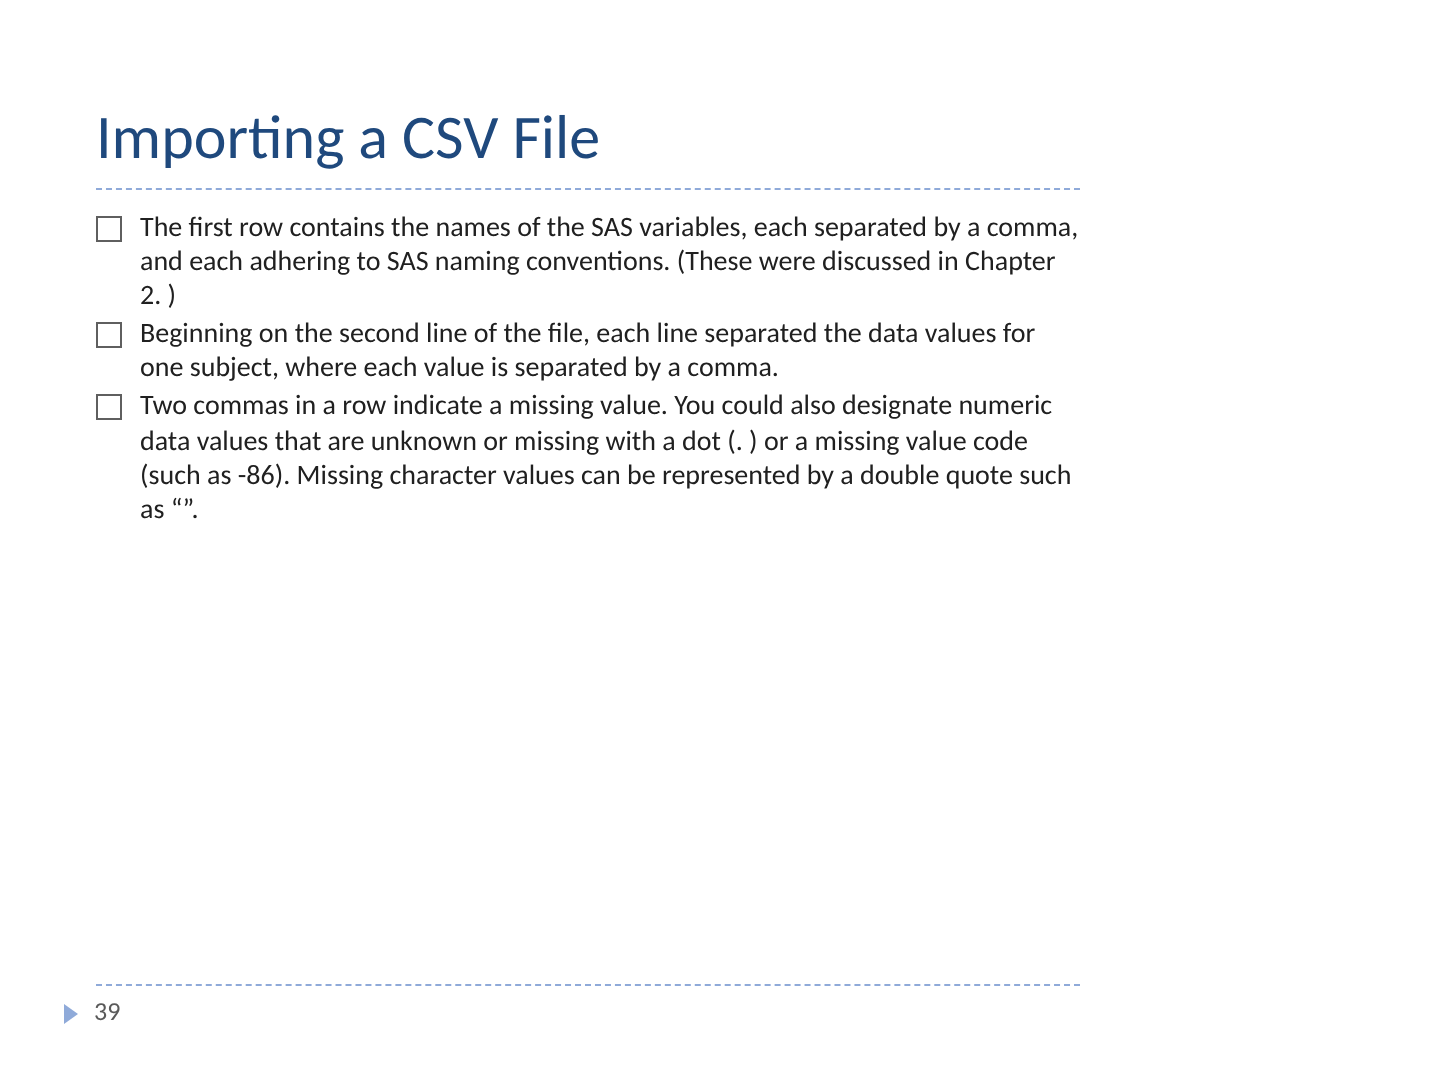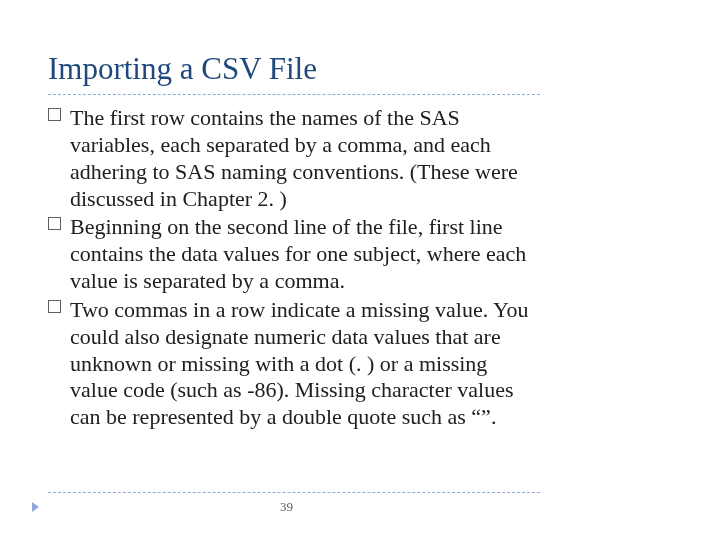--- a/index.html
+++ b/index.html
@@ -10,37 +10,36 @@
     background: #ffffff;
     font-family: Calibri, "Segoe UI", Arial, sans-serif;
     overflow: hidden;
   }
   .slide {
     position: relative;
     width: 588px;
     height: 540px;
     box-sizing: border-box;
     padding: 52px 48px 0 48px;
-    font-family: Liberation Serif, serif;
   }
   .title {
     color: #1f497d;
     font-size: 31px;
     font-weight: 400;
     margin: 0 0 4px 0;
     line-height: 1.1;
   }
   .rule {
     border: none;
     border-top: 1.5px dashed #8faad9;
     margin: 8px 0 10px 0;
   }
   .content {
     color: #202020;
-    font-size: 22px;
+    font-size: 14px;
     line-height: 1.22;
   }
   .bullet {
     position: relative;
     padding-left: 22px;
     margin: 0 0 2px 0;
   }
   .bullet .marker {
     position: absolute;
     left: 0;
@@ -62,21 +61,20 @@
     border: none;
     border-top: 1.5px dashed #8faad9;
     margin: 0 48px 6px 48px;
   }
   .footer-row {
     display: flex;
     align-items: center;
     padding: 0 32px;
     font-size: 13px;
     color: #5a5a5a;
-    justify-content: space-between;
   }
   .page-arrow {
     width: 0;
     height: 0;
     border-top: 5px solid transparent;
     border-bottom: 5px solid transparent;
     border-left: 7px solid #8faad9;
     margin-right: 8px;
   }
   .page-num {
@@ -97,21 +95,21 @@
   <h1 class="title">Importing a CSV File</h1>
   <hr class="rule">
 
   <div class="content">
     <div class="bullet">
       <span class="marker"></span>
       <span>The first row contains the names of the SAS variables, each separated by a comma, and each adhering to SAS naming conventions. (These were discussed in Chapter 2. )</span>
     </div>
     <div class="bullet">
       <span class="marker"></span>
-      <span>Beginning on the second line of the file, first line contains the data values for one subject, where each value is separated by a comma.</span>
+      <span>Beginning on the second line of the file, each line separated the data values for one subject, where each value is separated by a comma.</span>
     </div>
     <div class="bullet">
       <span class="marker"></span>
       <span>Two commas in a row indicate a missing value. You could also designate numeric data values that are unknown or missing with a dot (. ) or a missing value code (such as -86). Missing character values can be represented by a double quote such as “”.</span>
     </div>
   </div>
 
   <div class="footer">
     <hr class="footer-rule">
     <div class="footer-row">

